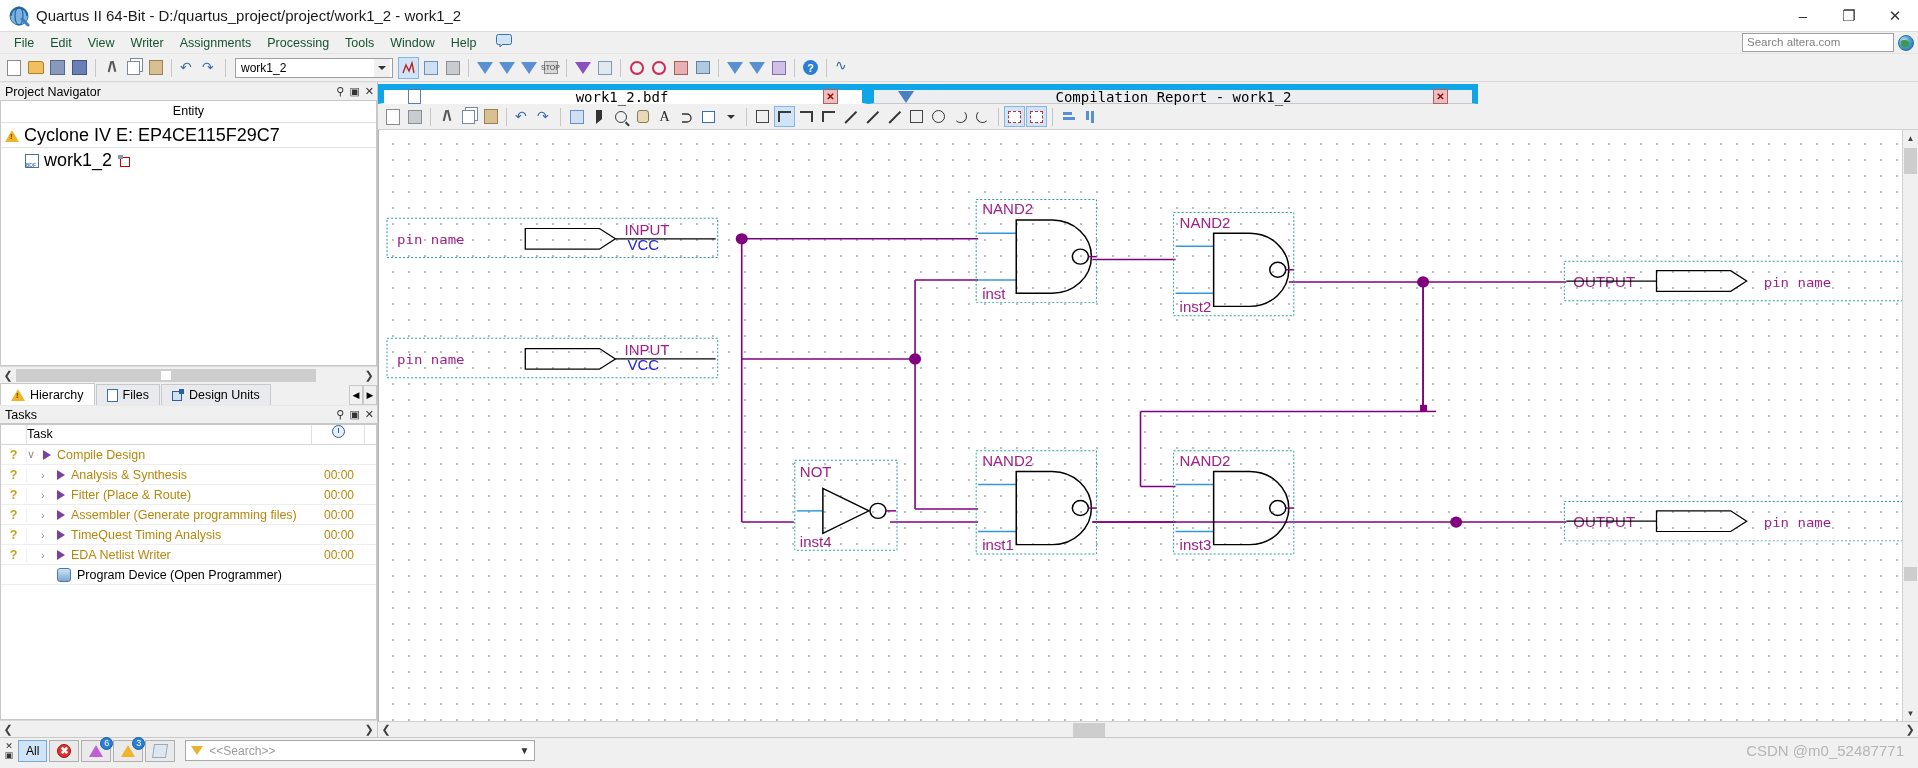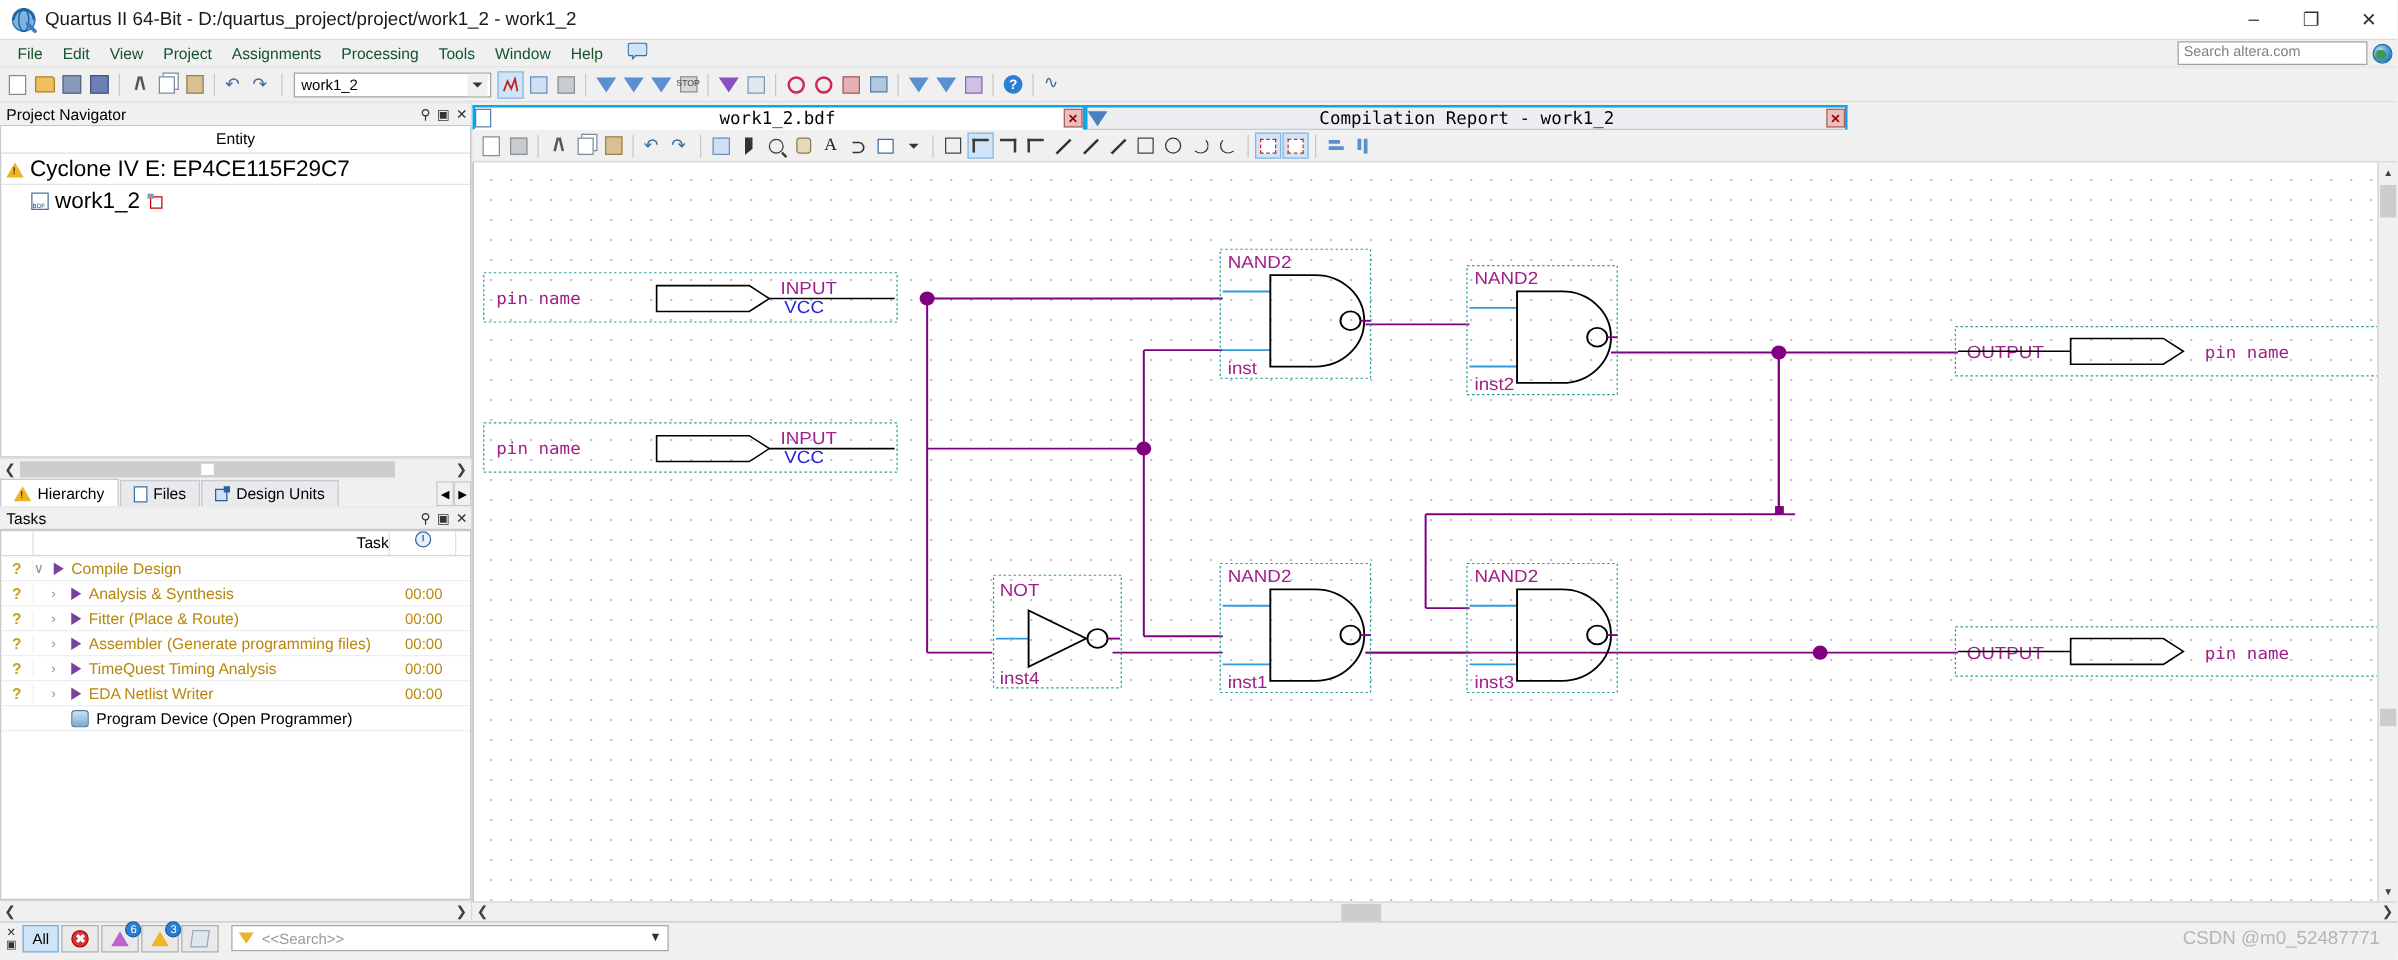--- a/index.html
+++ b/index.html
@@ -119,43 +119,43 @@
   .flow-label { font-size:12.5px; }
   .flow-combo { flex:0 0 230px; height:20px; border:1px solid #9a9a9a; background:#e4e4e4; display:flex; align-items:center;
     padding-left:5px; font-size:12.5px; position:relative;}
   .flow-combo .arr{position:absolute;right:4px;top:7px;}
   .cust-btn { height:21px; padding:0 10px; border:1px solid #9a9a9a; background:#e9e9e9; font-size:12.5px;
     display:flex;align-items:center;}
 
   .tasks-table { background:#fff; border:1px solid #c8c8c8; flex:1 1 auto; display:flex; flex-direction:column; overflow:hidden;}
   .tt-head { display:flex; height:20px; border-bottom:1px solid #d5d5d5; font-size:12.5px; }
   .tt-c0 { width: 26px; border-right:1px solid #e0e0e0; }
-  .tt-c1 { flex:1 1 auto; text-align:right; line-height:19px; border-right:1px solid #e0e0e0;}
+  .tt-c1 { flex:1 1 auto; text-align:left; line-height:19px; border-right:1px solid #e0e0e0;}
   .tt-c2 { width: 52px; text-align:center; }
   .tt-c3 { width: 12px; border-left:1px solid #e0e0e0;}
   .clock-ic{display:inline-block;width:13px;height:13px;border:1.5px solid #2d5f9a;border-radius:50%;
     background:#e8f0fa;position:relative;vertical-align:-2px;}
   .clock-ic:after{content:"";position:absolute;left:5px;top:2px;width:1px;height:5px;background:#2d5f9a;}
   .tt-row { display:flex; height:20px; align-items:center; font-size:12.5px; border-bottom:1px solid #eeeeee; }
   .tt-row .s { width:26px; text-align:center; color:#c8a020; font-weight:bold; border-right:1px solid #f0f0f0;}
   .tt-row .nm { flex:1 1 auto; display:flex; align-items:center; gap:6px; color:#b8860b; overflow:hidden; white-space:nowrap;}
   .tt-row .tm { width:52px; color:#b8860b; font-size:12px; }
   .chev { color:#909090; font-size:11px; width:10px; display:inline-block;}
   .play-ic { width:0;height:0;border-top:5px solid transparent;border-bottom:5px solid transparent;
     border-left:8px solid #7b3fa0; display:inline-block;}
   .tt-row.lvl1 .nm { padding-left: 14px; }
   .tt-row.black .nm { color:#000; }
   .hand-ic{width:14px;height:14px;background:linear-gradient(#cfe2f3,#7fa8d0);border:1px solid #4a7aa8;border-radius:3px;}
 
   
   .rightarea { flex:1 1 auto; display:flex; flex-direction:column; min-width:0; background:#f0f0f0;}
   .doc-tabs { height: 22px; display:flex; align-items:stretch; background:#f0f0f0; padding-top:2px;}
   .doctab {
-    display:flex; align-items:center; gap:7px; padding: 0 0; font-size:12.5px;
-    background:#eceef1; border:2px solid #0ea5e9; border-bottom:1px solid #c8c8c8; position:relative;
+    display:flex; align-items:center; gap:7px; padding: 0 24px; font-size:12.5px;
+    background:#eceef1; border:6px solid #0ea5e9; border-bottom:1px solid #c8c8c8; position:relative;
   }
   .doctab.active { background:#fff; border-bottom-color:#fff; }
   .doctab .lbl { flex:1 1 auto; text-align:center; }
   .close-x { width:15px;height:15px; background:#e8c0c0; border:1px solid #b06060; color:#a00000;
     font-size:10px; display:flex;align-items:center;justify-content:center; font-weight:bold;}
   .bdf-tabic{width:13px;height:15px;background:#fff;border:1px solid #5a7fa8;}
   .arrow-dn-ic{width:0;height:0;border-left:8px solid transparent;border-right:8px solid transparent;border-top:12px solid #4a7fc1;}
 
   .edit-toolbar {
     height: 26px; display:flex; align-items:center; gap:1px; background:#f0f0f0;
@@ -277,21 +277,21 @@
     <div class="tb-spacer"></div>
     <div class="winbtn">–</div>
     <div class="winbtn">❐</div>
     <div class="winbtn close">✕</div>
   </div>
 
   <div class="menubar">
     <div class="menu-item">File</div>
     <div class="menu-item">Edit</div>
     <div class="menu-item">View</div>
-    <div class="menu-item">Project</div>
+    <div class="menu-item">Writer</div>
     <div class="menu-item">Assignments</div>
     <div class="menu-item">Processing</div>
     <div class="menu-item">Tools</div>
     <div class="menu-item">Window</div>
     <div class="menu-item">Help</div>
     <div class="menu-item" style="padding-left:12px">
       <svg width="16" height="14" viewBox="0 0 16 14">
           <rect x="0.5" y="0.5" width="15" height="10" rx="2" fill="#cfe4f7" stroke="#3a6ea5"></rect>
           <path d="M4 10 l0 3 l3-3" fill="#cfe4f7" stroke="#3a6ea5"></path>
         </svg>

